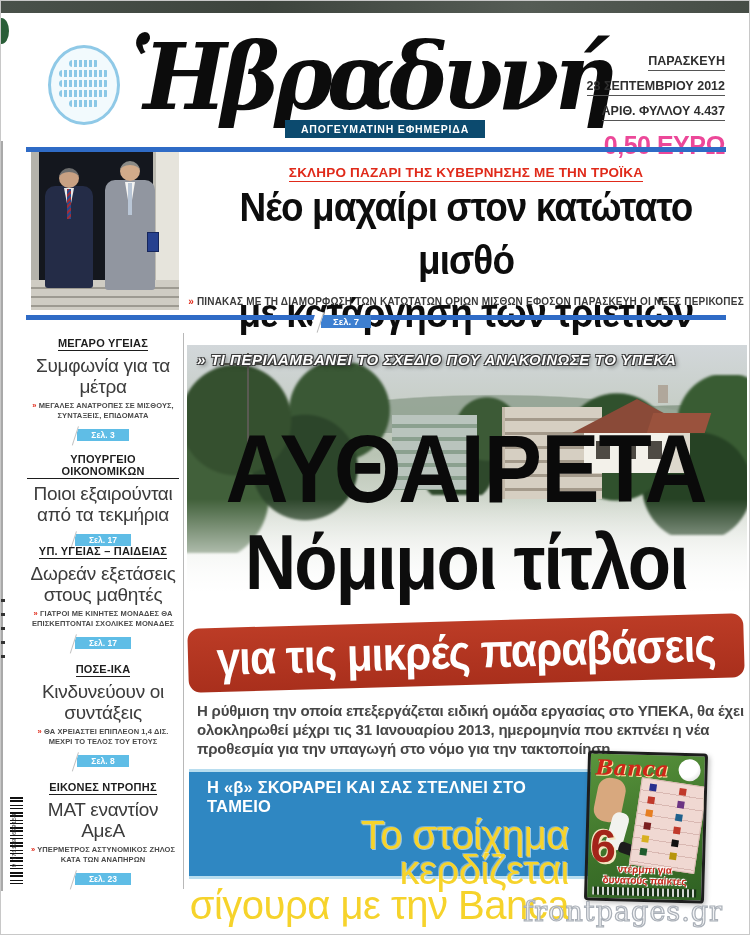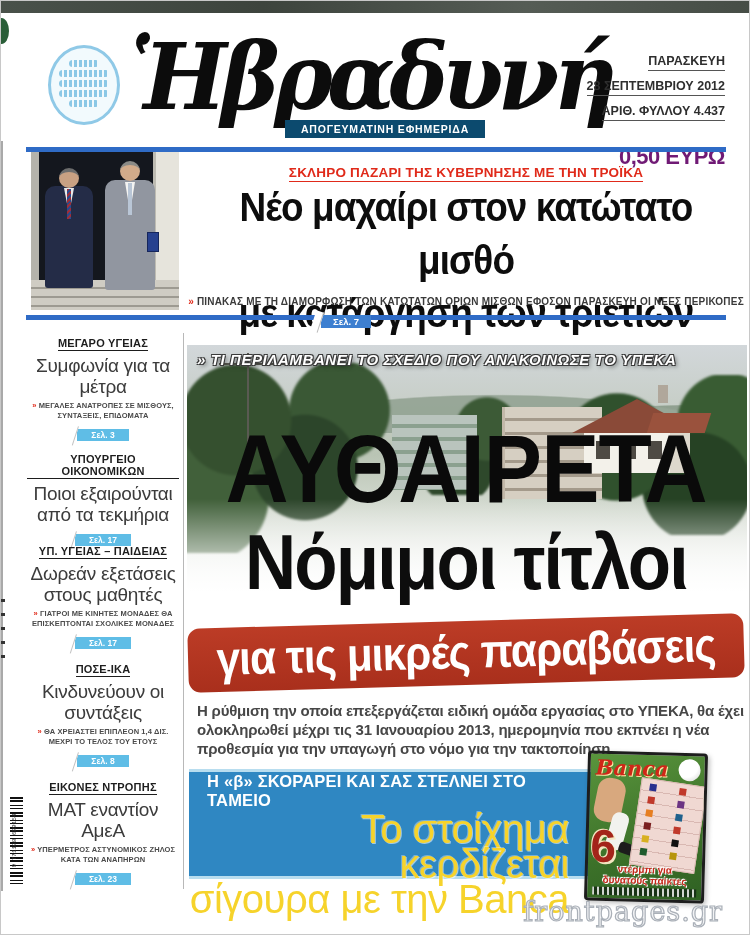--- a/index.html
+++ b/index.html
@@ -29,21 +29,21 @@
   .masthead-title { position:absolute; left:120px; top:26px; width:460px; text-align:center;
     font-family:"DejaVu Serif", serif; font-weight:bold; font-style:italic;
     font-size:92px; line-height:100px; color:#0c0c0c; letter-spacing:-6px;
     transform:scaleX(.96); }
   .masthead-subtitle { position:absolute; left:284px; top:119px; width:200px; height:18px;
     background:#0c4a6e; color:#fff; font-size:10.5px; font-weight:bold;
     letter-spacing:.8px; text-align:center; line-height:18px; }
   .dateblock { position:absolute; right:24px; top:50px; width:170px; text-align:right; }
   .dateline { display:inline-block; font-size:12.5px; font-weight:bold; color:#2e2e2e;
     border-bottom:1.5px solid #555; padding-bottom:2px; margin-bottom:5px; }
-  .price { font-size:22px; font-weight:bold; color:#701a75; margin-top:18px; letter-spacing:-.5px; }
+  .price { font-size:25px; font-weight:bold; color:#ec4899; margin-top:5px; letter-spacing:-.5px; }
 
   .rule-blue { position:absolute; left:25px; width:700px; height:5px; background:#2f6bc6; }
   .rule1 { top:146px; }
   .rule2 { top:314px; }
 
   
   .photo-men { position:absolute; left:30px; top:151px; width:148px; height:158px;
     background:#14171e; overflow:hidden; }
   .pm-leftwall { position:absolute; left:0; top:0; width:8px; height:100%; background:#b5b3ab; }
   .pm-doorframe { position:absolute; right:0; top:0; width:26px; height:100%;
@@ -165,21 +165,21 @@
   .ms-body { position:absolute; left:196px; top:700px; width:548px;
     font-size:15px; font-weight:bold; color:#474747; line-height:19px; letter-spacing:-.2px; }
   .ms-report { position:absolute; left:186px; top:742px; width:560px; text-align:center;
     font-size:9px; font-weight:bold; color:#3a3a3a; }
 
   
   .promo { position:absolute; left:186px; top:766px; width:514px; height:114px; background:#fff;
     padding:2px; }
   .promo-inner { width:100%; height:100%; background:#2f87c2;
     border-top:3px solid #b8ddef; border-bottom:3px solid #b8ddef; position:relative; }
-  .promo-kicker { margin:0 0 2px 18px; color:#fff; font-weight:bold; font-size:16.5px;
+  .promo-kicker { margin:6px 0 2px 18px; color:#fff; font-weight:bold; font-size:16.5px;
     letter-spacing:.2px; width:360px; }
   .promo-line { width:380px; text-align:right; color:#f6d32b; font-weight:normal;
     font-size:40px; line-height:35px; letter-spacing:-.5px;
     text-shadow:1px 1px 0 rgba(255,255,255,.55),-1px -1px 0 rgba(255,255,255,.35); }
 
   .cover { position:absolute; left:585px; top:751px; width:120px; height:150px;
     background:linear-gradient(160deg,#5a953d 0%,#3c7129 60%,#2f6123 100%);
     border:3px solid #1d1d1d; border-radius:4px; transform:rotate(1.6deg);
     overflow:hidden; box-shadow:2px 2px 5px rgba(0,0,0,.25); }
   .cover-title { position:absolute; left:5px; top:1px; font-family:"DejaVu Serif", serif;

